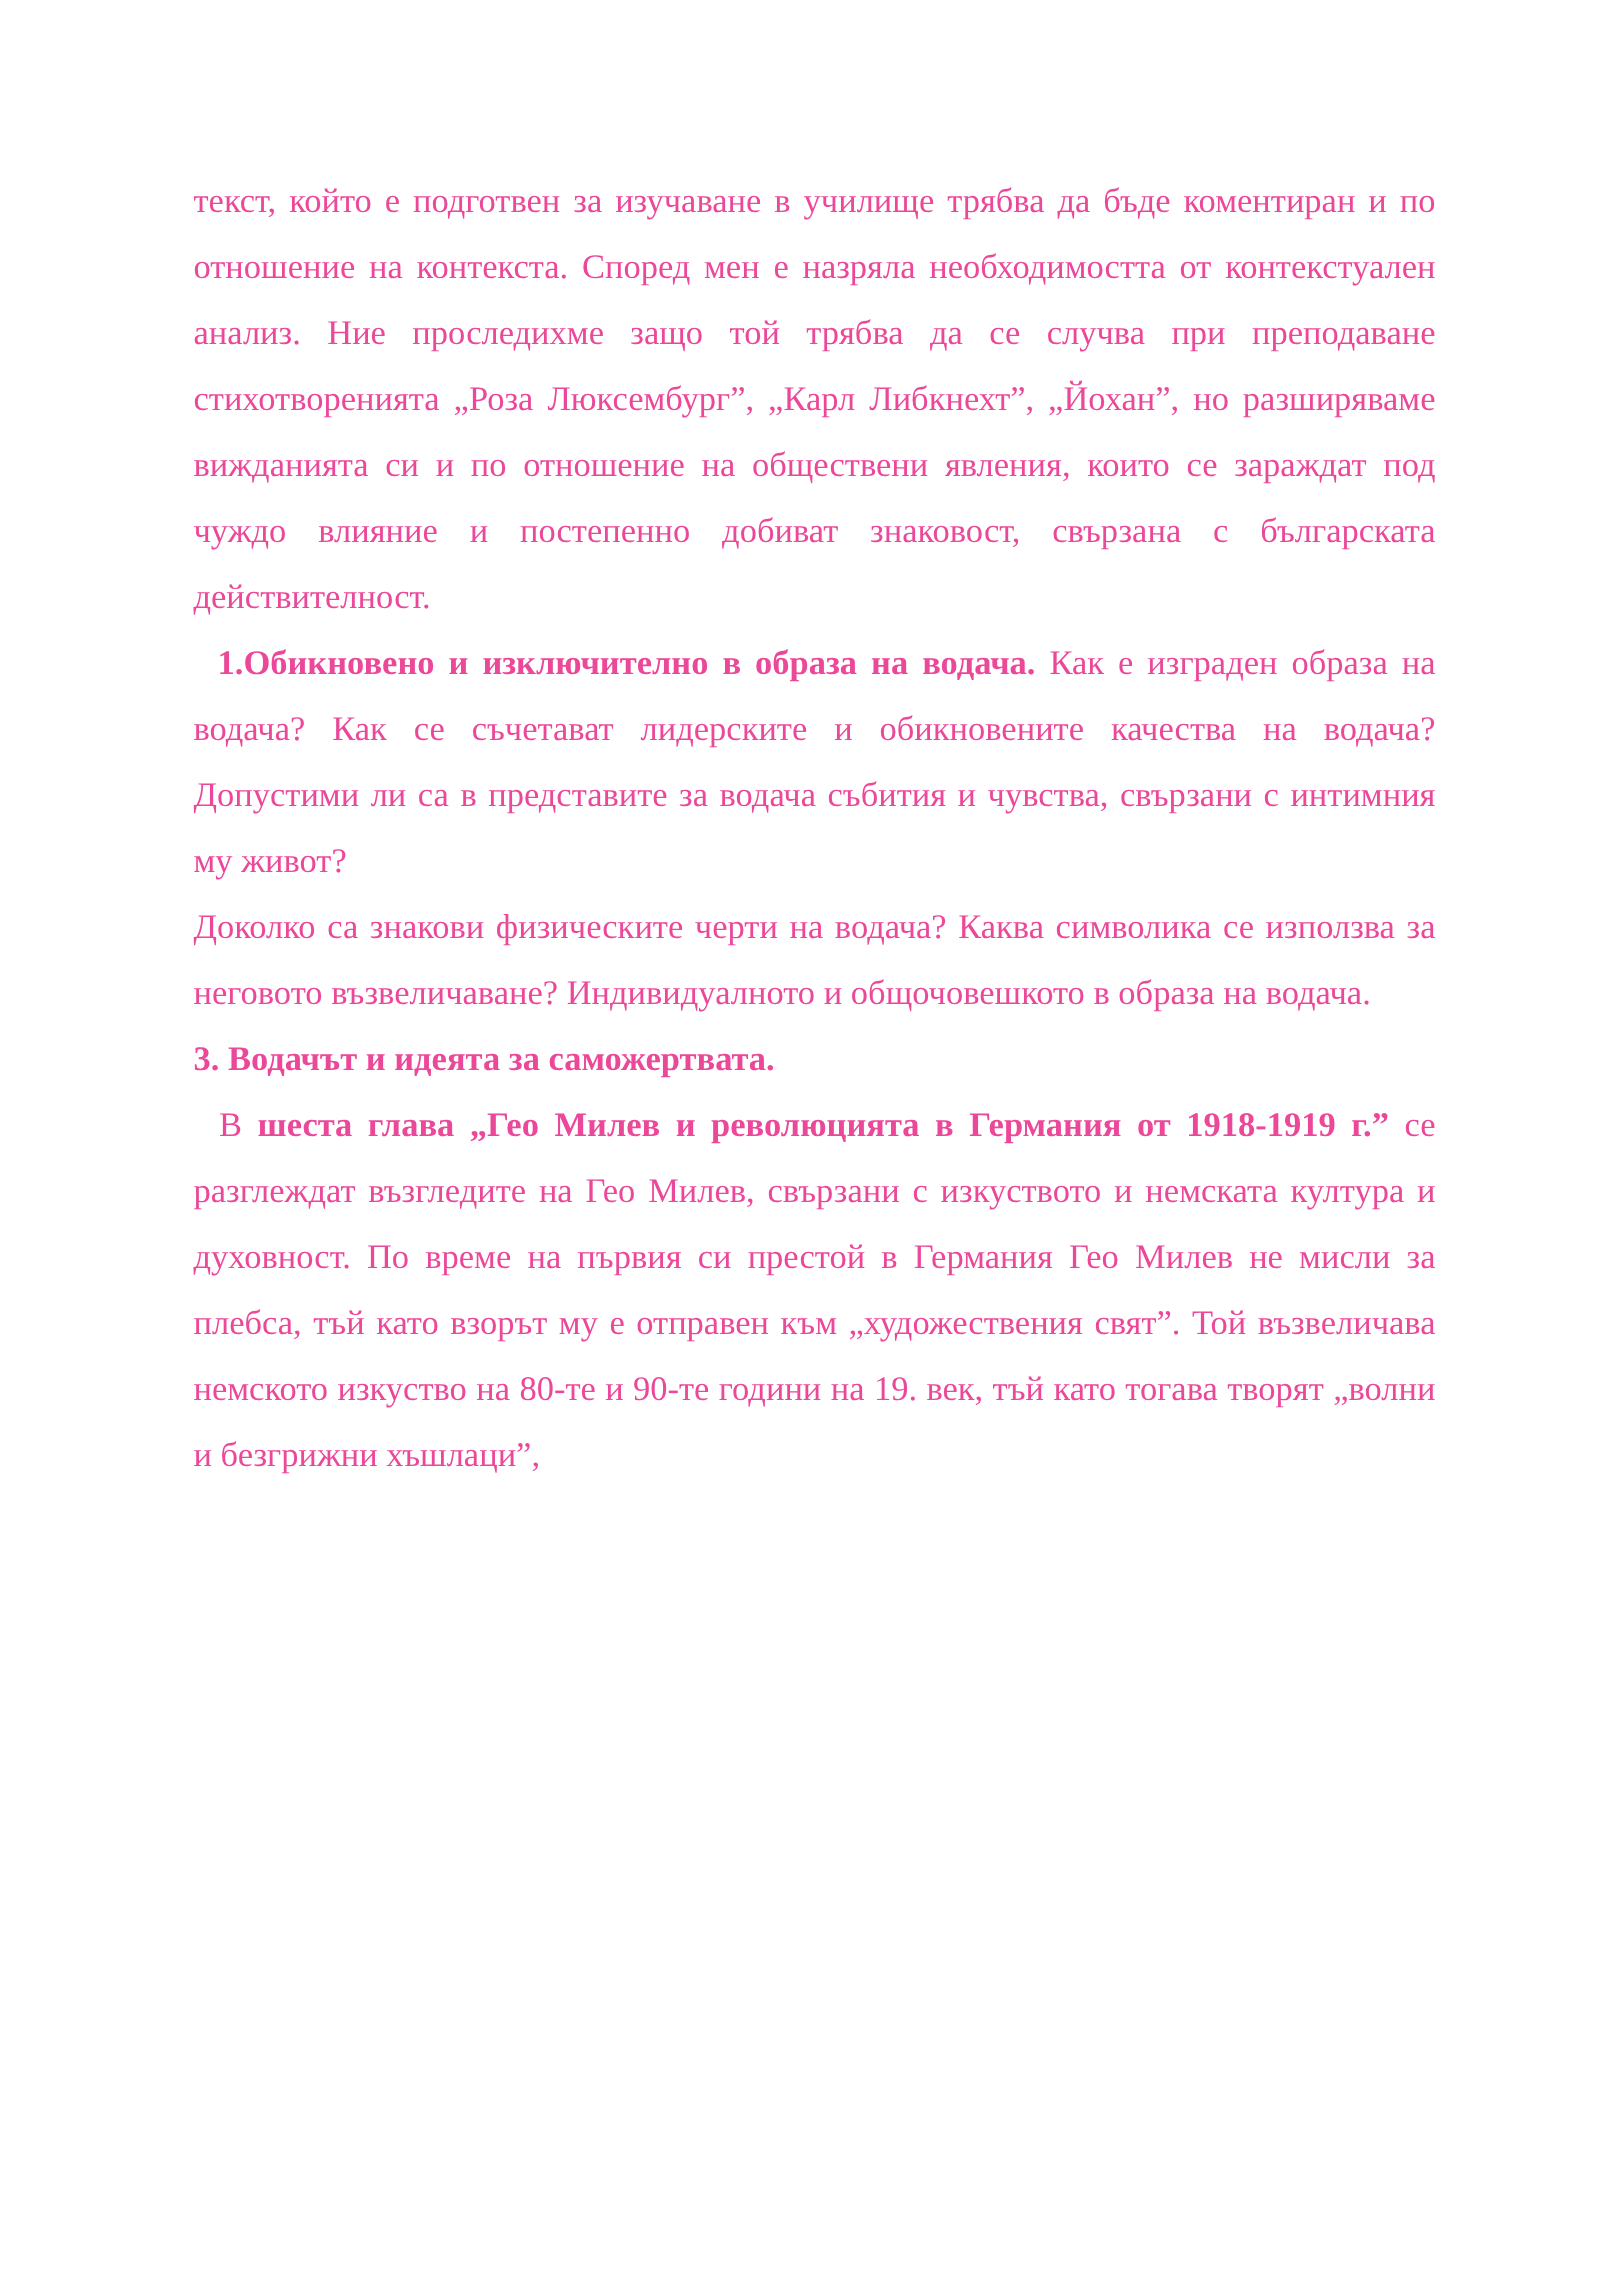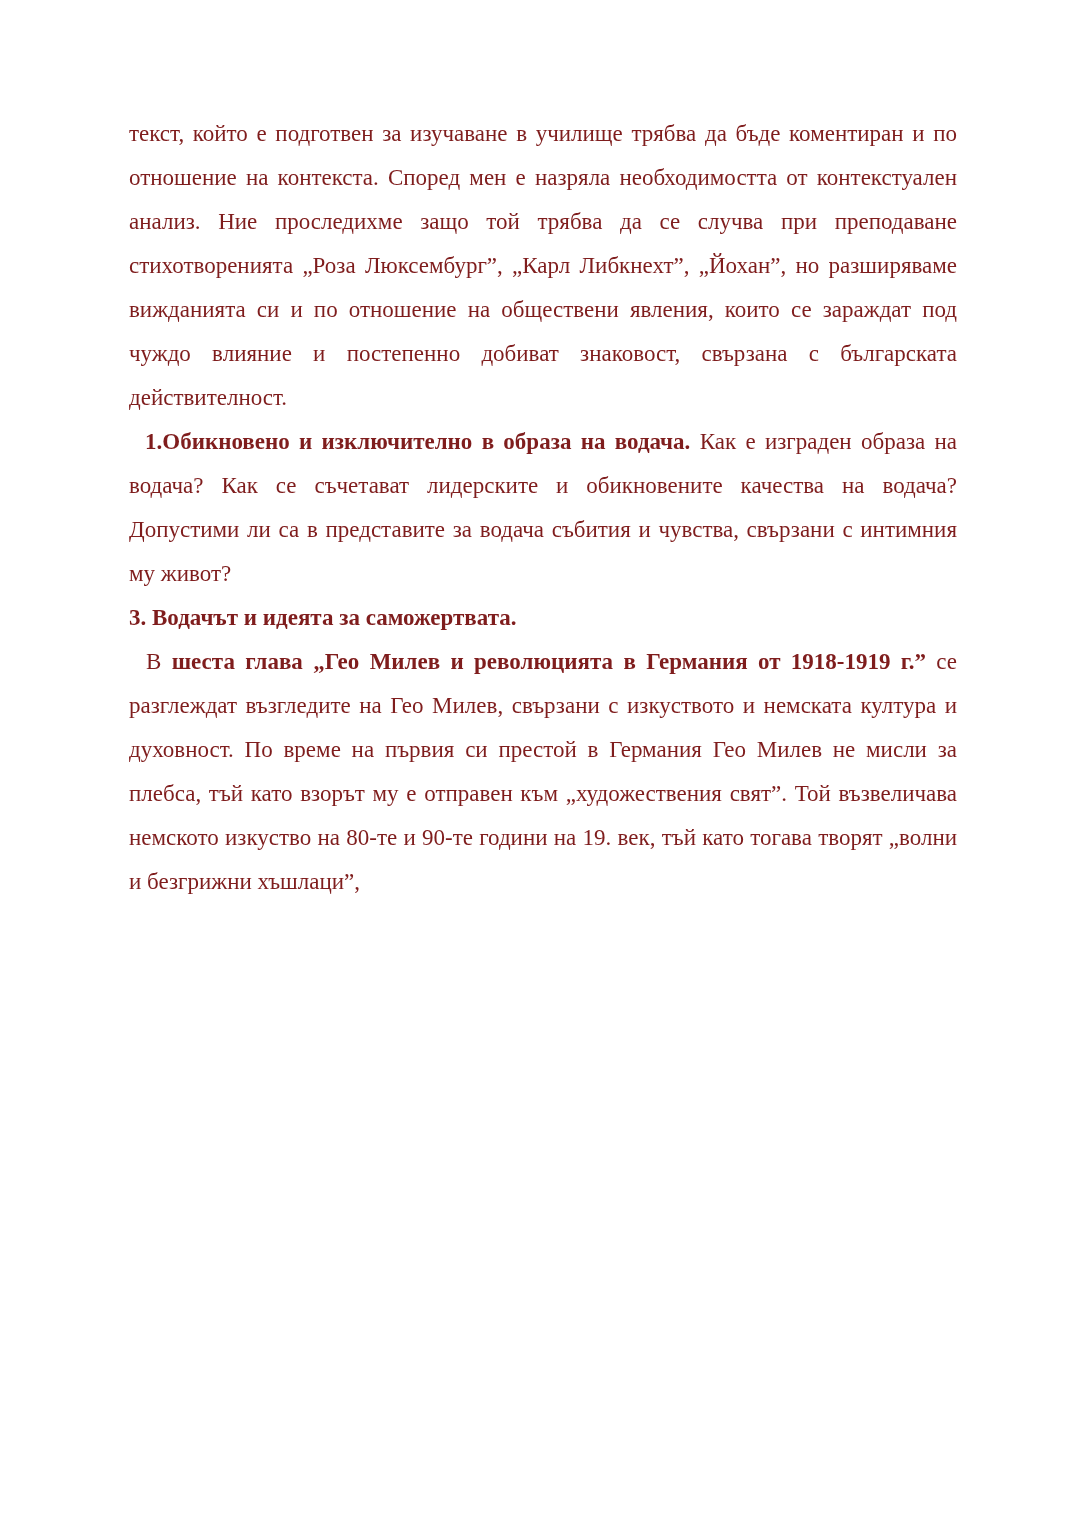--- a/index.html
+++ b/index.html
@@ -10,21 +10,21 @@
   .page {
     position: relative;
     width: 1080px;
     height: 1527px;
     box-sizing: border-box;
     background: #ffffff;
     padding: 112px 123px 0 129px;
     font-family: "Liberation Serif", "DejaVu Serif", serif;
     font-size: 23px;
     line-height: 44px;
-    color: #7f1d1d;
+    color: #ec4899;
     text-align: justify;
     overflow: hidden;
   }
   .page p {
     margin: 0;
     padding: 0;
   }
   .b { font-weight: bold; margin-top: 44px; }
   
   .ind-0  { text-indent: 0; }
@@ -38,19 +38,20 @@
 <body>
 
 <div class="page">
 
   <p class="ind-0"><span>текст, който е подготвен за изучаване в училище трябва да бъде коментиран и по отношение на контекста. Според мен е назряла необходимостта от контекстуален анализ. Ние проследихме защо той трябва да се случва при преподаване стихотворенията „Роза Люксембург”, „Карл Либкнехт”, „Йохан”, но  разширяваме вижданията си и по отношение на обществени явления, които се зараждат под чуждо влияние и постепенно добиват знаковост, свързана с българската действителност.</span></p>
 
 
   <p class="ind-16"><span class="b">1.Обикновено и изключително в образа на водача.</span><span> Как е изграден образа на водача? Как се съчетават лидерските и обикновените качества на водача? Допустими ли са в представите за водача събития и чувства, свързани с интимния му живот?</span></p>
 
 
+  <p class="ind-0"><span>Доколко са знакови физическите черти на водача? Каква символика се използва за неговото възвеличаване? Индивидуалното и общочовешкото в образа на водача.</span></p>
 
   <p class="ind-0"><span class="b">3. Водачът и идеята за саможертвата.</span></p>
 
 
   <p class="ind-17"><span>В </span><span class="b">шеста глава „Гео Милев и революцията в Германия от 1918-1919 г.”</span><span> се разглеждат възгледите на Гео Милев, свързани с изкуството и немската култура и духовност. По време на първия си престой в Германия Гео Милев не мисли за плебса, тъй като взорът му е отправен към „художествения свят”. Той възвеличава немското изкуство на 80-те и 90-те години на 19. век, тъй като тогава творят „волни и безгрижни хъшлаци”,</span></p>
 
 </div>
 
 </body></html>

